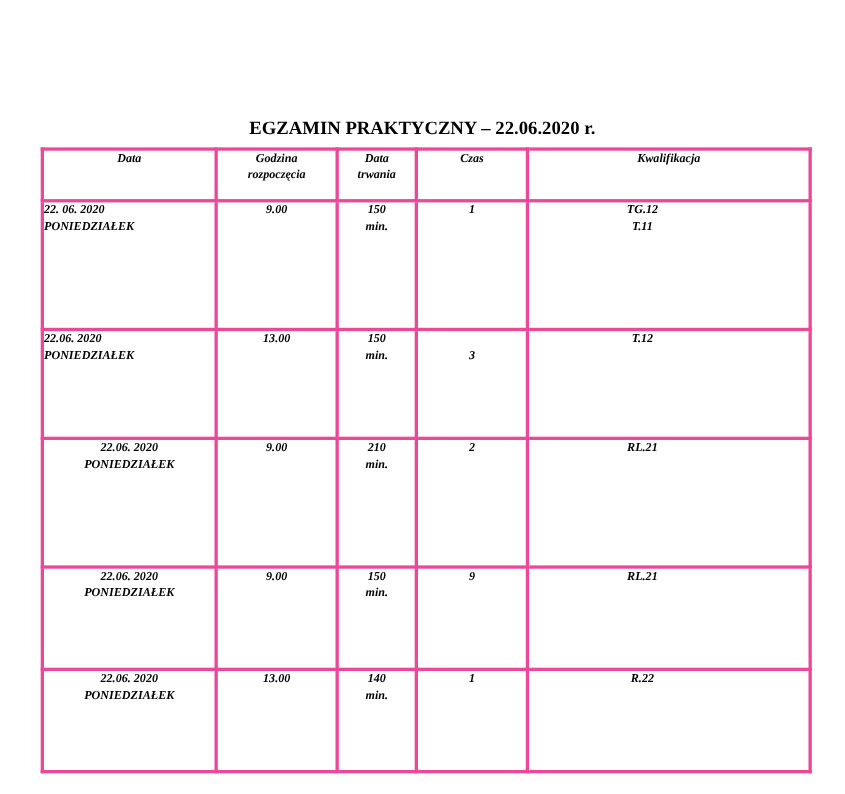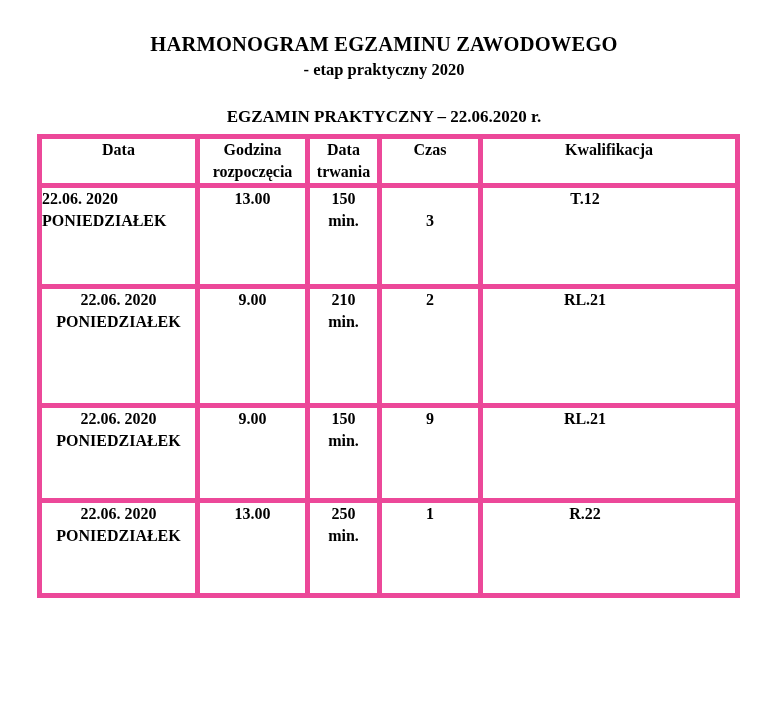--- a/index.html
+++ b/index.html
@@ -59,26 +59,27 @@
   .schedule-table {
     position: absolute;
     left: 37px;
     top: 134px;
     width: 698px;
     border-collapse: collapse;
     table-layout: fixed;
   }
   .schedule-table td,
   .schedule-table th {
-    border: 5px solid #ec4899;
+    border: 3px solid #ec4899;
     padding: 0;
     vertical-align: top;
     font-weight: bold;
-    font-size: 16px;
+    font-size: 11px;
     line-height: 1.38;
+    font-style: italic;
   }
 
   
   .col-data      { width: 158px; }
   .col-godzina   { width: 110px; }
   .col-czas      { width: 72px;  }
   .col-sala      { width: 101px; }
   .col-kwal      { width: 257px; }
 
   thead th {
@@ -107,22 +108,20 @@
   .cell-kwal { text-align: center; }
   .kwal-shift { display: block; padding-right: 48px; }
 
   .blank-line { display: block; visibility: hidden; }
 </style>
 </head>
 <body>
 
 <div class="page">
 
-  <div class="doc-title">HARMONOGRAM EGZAMINU ZAWODOWEGO</div>
-  <div class="doc-subtitle">-  etap  praktyczny 2020</div>
   <div class="section-title">EGZAMIN PRAKTYCZNY – 22.06.2020 r.</div>
 
   <table class="schedule-table">
     <colgroup>
       <col class="col-data">
       <col class="col-godzina">
       <col class="col-czas">
       <col class="col-sala">
       <col class="col-kwal">
     </colgroup>
@@ -142,20 +141,40 @@
         <th>
           <span class="hdr-line">Czas</span>
         </th>
         <th>
           <span class="hdr-line">Kwalifikacja</span>
         </th>
       </tr>
     </thead>
     <tbody>
 
+      <tr class="row-tall">
+        <td class="align-left">
+          <span class="line">22. 06. 2020</span>
+          <span class="line">PONIEDZIAŁEK</span>
+        </td>
+        <td class="align-center">
+          <span class="line">9.00</span>
+        </td>
+        <td class="cell-czas align-left">
+          <span class="line">150</span>
+          <span class="line">min.</span>
+        </td>
+        <td class="align-center">
+          <span class="line">1</span>
+        </td>
+        <td class="cell-kwal">
+          <span class="kwal-shift">TG.12</span>
+          <span class="kwal-shift">T.11</span>
+        </td>
+      </tr>
 
       <tr class="row-mid">
         <td class="align-left">
           <span class="line">22.06. 2020</span>
           <span class="line">PONIEDZIAŁEK</span>
         </td>
         <td class="align-center">
           <span class="line">13.00</span>
         </td>
         <td class="cell-czas">
@@ -213,21 +232,21 @@
 
       <tr class="row-short">
         <td class="align-center">
           <span class="line">22.06. 2020</span>
           <span class="line">PONIEDZIAŁEK</span>
         </td>
         <td class="align-center">
           <span class="line">13.00</span>
         </td>
         <td class="cell-czas">
-          <span class="line">250</span>
+          <span class="line">140</span>
           <span class="line">min.</span>
         </td>
         <td class="align-center">
           <span class="line">1</span>
         </td>
         <td class="cell-kwal">
           <span class="kwal-shift">R.22</span>
         </td>
       </tr>
 

